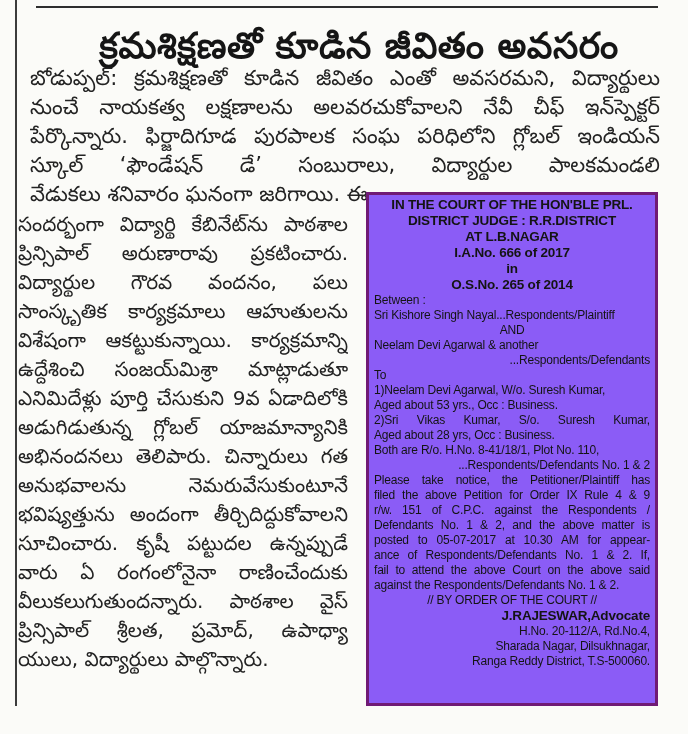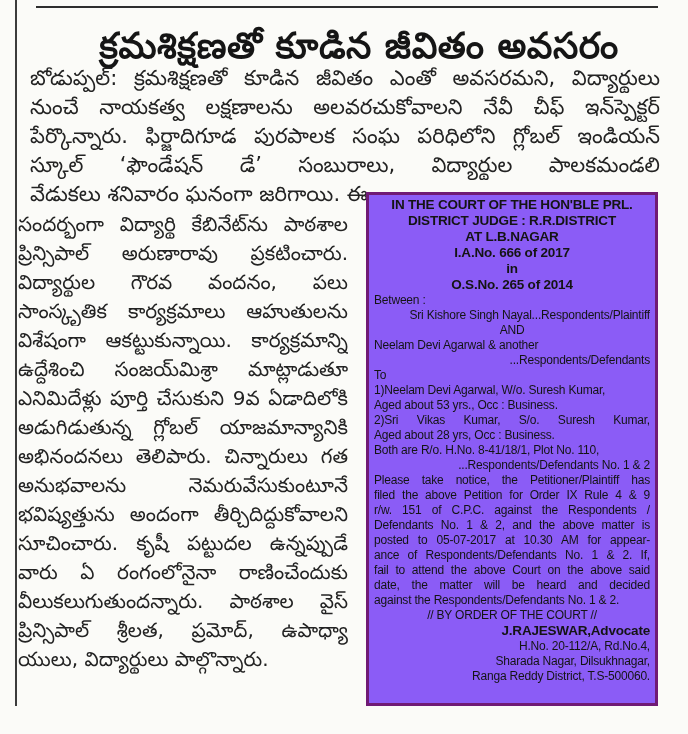--- a/index.html
+++ b/index.html
@@ -42,21 +42,21 @@
   .n-line{
     font-family:"Liberation Sans",sans-serif;
     font-size:12px;line-height:15px;height:15px;
     letter-spacing:-.2px;color:#141414;overflow:hidden;
   }
   .n-line.bold{font-weight:700;font-size:13.5px;line-height:16px;height:16px;}
   .al-left{text-align:left;}
   .al-center{text-align:center;}
   .al-right{text-align:right;}
   .al-justify{text-align:justify;text-align-last:justify;}
-  .split{display:flex;justify-content:flex-end;margin-left:35px;}
+  .split{display:flex;justify-content:flex-start;}
 </style>
 </head>
 <body>
 
 <div class="page">
   <div class="col-rule"></div>
   <div class="top-rule"></div>
 
   <h1 class="headline">క్రమశిక్షణతో కూడిన జీవితం అవసరం</h1>
 
@@ -109,21 +109,20 @@
       <div class="n-line al-left">Aged about 28 yrs, Occ : Business.</div>
       <div class="n-line al-left">Both are R/o. H.No. 8-41/18/1, Plot No. 110,</div>
       <div class="n-line al-right">...Respondents/Defendants No. 1 &amp; 2</div>
       <div class="n-line al-justify">Please take notice, the Petitioner/Plaintiff has</div>
       <div class="n-line al-justify">filed the above Petition for Order IX Rule 4 &amp; 9</div>
       <div class="n-line al-justify">r/w. 151 of C.P.C. against the Respondents /</div>
       <div class="n-line al-justify">Defendants No. 1 &amp; 2, and the above matter is</div>
       <div class="n-line al-justify">posted to 05-07-2017 at 10.30 AM for appear-</div>
       <div class="n-line al-justify">ance of Respondents/Defendants No. 1 &amp; 2. If,</div>
       <div class="n-line al-justify">fail to attend the above Court on the above said</div>
-      <div class="n-line al-justify">date, the matter will be heard and decided</div>
       <div class="n-line al-left">against the Respondents/Defendants No. 1 &amp; 2.</div>
       <div class="n-line al-center">// BY ORDER OF THE COURT //</div>
       <div class="n-line al-right bold">J.RAJESWAR,Advocate</div>
       <div class="n-line al-right">H.No. 20-112/A, Rd.No.4,</div>
       <div class="n-line al-right">Sharada Nagar, Dilsukhnagar,</div>
       <div class="n-line al-right">Ranga Reddy District, T.S-500060.</div>
     </div>
 </div>
 
 </body></html>

